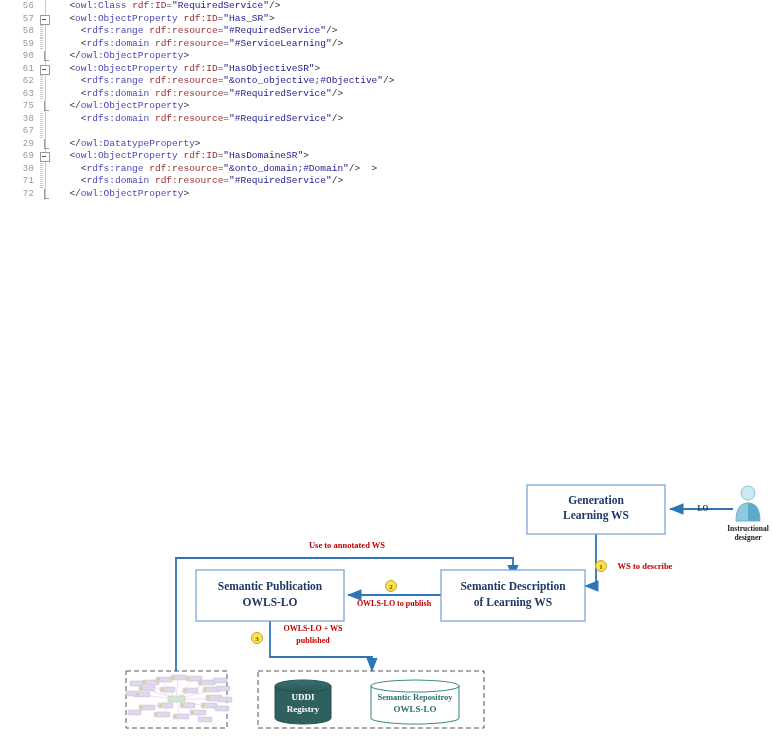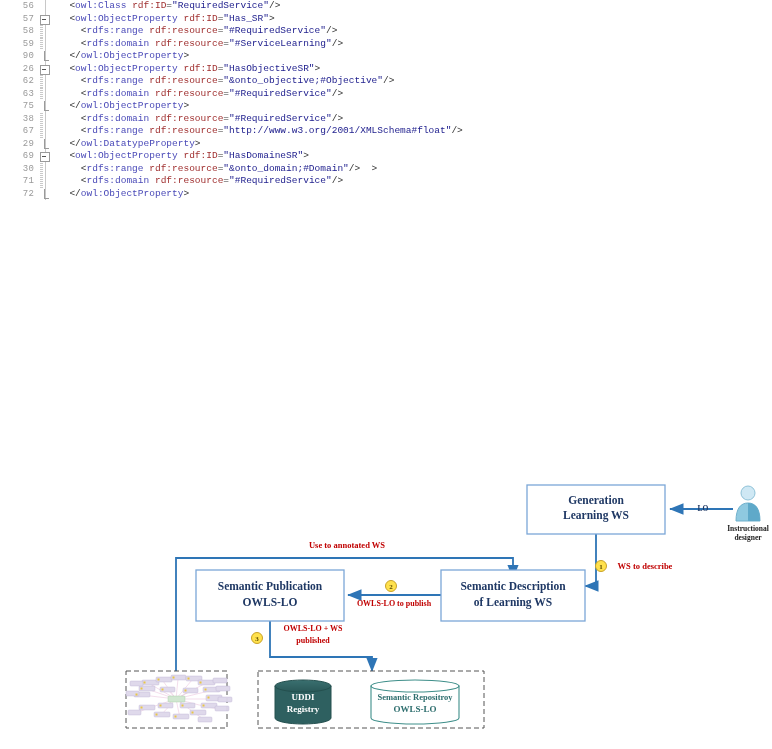--- a/index.html
+++ b/index.html
@@ -101,26 +101,26 @@
 </style>
 </head>
 <body>
 
 <div id="code-editor">
     <div class="code-row"><span class="ln">56</span><span class="gut"></span><span class="code-txt">  <span class="pn">&lt;</span><span class="tg">owl:Class</span><span class="pn"> </span><span class="at">rdf:ID</span><span class="pn">=</span><span class="vl">"RequiredService"</span><span class="pn">/&gt;</span></span></div>
     <div class="code-row"><span class="ln">57</span><span class="gut"><span class="boxglyph"></span></span><span class="code-txt">  <span class="pn">&lt;</span><span class="tg">owl:ObjectProperty</span><span class="pn"> </span><span class="at">rdf:ID</span><span class="pn">=</span><span class="vl">"Has_SR"</span><span class="pn">&gt;</span></span></div>
     <div class="code-row"><span class="ln">58</span><span class="gut dots"></span><span class="code-txt">    <span class="pn">&lt;</span><span class="tg">rdfs:range</span><span class="pn"> </span><span class="at">rdf:resource</span><span class="pn">=</span><span class="vl">"#RequiredService"</span><span class="pn">/&gt;</span></span></div>
     <div class="code-row"><span class="ln">59</span><span class="gut dots"></span><span class="code-txt">    <span class="pn">&lt;</span><span class="tg">rdfs:domain</span><span class="pn"> </span><span class="at">rdf:resource</span><span class="pn">=</span><span class="vl">"#ServiceLearning"</span><span class="pn">/&gt;</span></span></div>
     <div class="code-row"><span class="ln">90</span><span class="gut"><span class="endglyph"></span></span><span class="code-txt">  <span class="pn">&lt;/</span><span class="tg">owl:ObjectProperty</span><span class="pn">&gt;</span></span></div>
-    <div class="code-row"><span class="ln">26</span><span class="gut"><span class="boxglyph"></span></span><span class="code-txt">  <span class="pn">&lt;</span><span class="tg">owl:ObjectProperty</span><span class="pn"> </span><span class="at">rdf:ID</span><span class="pn">=</span><span class="vl">"HasObjectiveSR"</span><span class="pn">&gt;</span></span></div>
+    <div class="code-row"><span class="ln">61</span><span class="gut"><span class="boxglyph"></span></span><span class="code-txt">  <span class="pn">&lt;</span><span class="tg">owl:ObjectProperty</span><span class="pn"> </span><span class="at">rdf:ID</span><span class="pn">=</span><span class="vl">"HasObjectiveSR"</span><span class="pn">&gt;</span></span></div>
     <div class="code-row"><span class="ln">62</span><span class="gut dots"></span><span class="code-txt">    <span class="pn">&lt;</span><span class="tg">rdfs:range</span><span class="pn"> </span><span class="at">rdf:resource</span><span class="pn">=</span><span class="vl">"&amp;onto_objective;#Objective"</span><span class="pn">/&gt;</span></span></div>
     <div class="code-row"><span class="ln">63</span><span class="gut dots"></span><span class="code-txt">    <span class="pn">&lt;</span><span class="tg">rdfs:domain</span><span class="pn"> </span><span class="at">rdf:resource</span><span class="pn">=</span><span class="vl">"#RequiredService"</span><span class="pn">/&gt;</span></span></div>
     <div class="code-row"><span class="ln">75</span><span class="gut"><span class="endglyph"></span></span><span class="code-txt">  <span class="pn">&lt;/</span><span class="tg">owl:ObjectProperty</span><span class="pn">&gt;</span></span></div>
     <div class="code-row"><span class="ln">38</span><span class="gut dots"></span><span class="code-txt">    <span class="pn">&lt;</span><span class="tg">rdfs:domain</span><span class="pn"> </span><span class="at">rdf:resource</span><span class="pn">=</span><span class="vl">"#RequiredService"</span><span class="pn">/&gt;</span></span></div>
-    <div class="code-row"><span class="ln">67</span><span class="gut dots"></span><span class="code-txt">    <span class="pn">&lt;</span><span class="tg">rdfs:range</span><span class="pn"> </span><span class="at">rdf:resource</span><span class="pn">=</span><span class="vl">"http://www.w3.org/2001/XMLSchema#float"</span><span class="pn">/&gt;</span></span></div>
+    <div class="code-row"><span class="ln">67</span><span class="gut dots"></span></div>
     <div class="code-row"><span class="ln">29</span><span class="gut"><span class="endglyph"></span></span><span class="code-txt">  <span class="pn">&lt;/</span><span class="tg">owl:DatatypeProperty</span><span class="pn">&gt;</span></span></div>
     <div class="code-row"><span class="ln">69</span><span class="gut"><span class="boxglyph"></span></span><span class="code-txt">  <span class="pn">&lt;</span><span class="tg">owl:ObjectProperty</span><span class="pn"> </span><span class="at">rdf:ID</span><span class="pn">=</span><span class="vl">"HasDomaineSR"</span><span class="pn">&gt;</span></span></div>
     <div class="code-row"><span class="ln">30</span><span class="gut dots"></span><span class="code-txt">    <span class="pn">&lt;</span><span class="tg">rdfs:range</span><span class="pn"> </span><span class="at">rdf:resource</span><span class="pn">=</span><span class="vl">"&amp;onto_domain;#Domain"</span><span class="pn">/&gt;  &gt;</span></span></div>
     <div class="code-row"><span class="ln">71</span><span class="gut dots"></span><span class="code-txt">    <span class="pn">&lt;</span><span class="tg">rdfs:domain</span><span class="pn"> </span><span class="at">rdf:resource</span><span class="pn">=</span><span class="vl">"#RequiredService"</span><span class="pn">/&gt;</span></span></div>
     <div class="code-row"><span class="ln">72</span><span class="gut"><span class="endglyph"></span></span><span class="code-txt">  <span class="pn">&lt;/</span><span class="tg">owl:ObjectProperty</span><span class="pn">&gt;</span></span></div>
   </div>
 
 <div id="diagram">
 <svg id="dg" viewBox="0 0 772 534">
   <defs>

